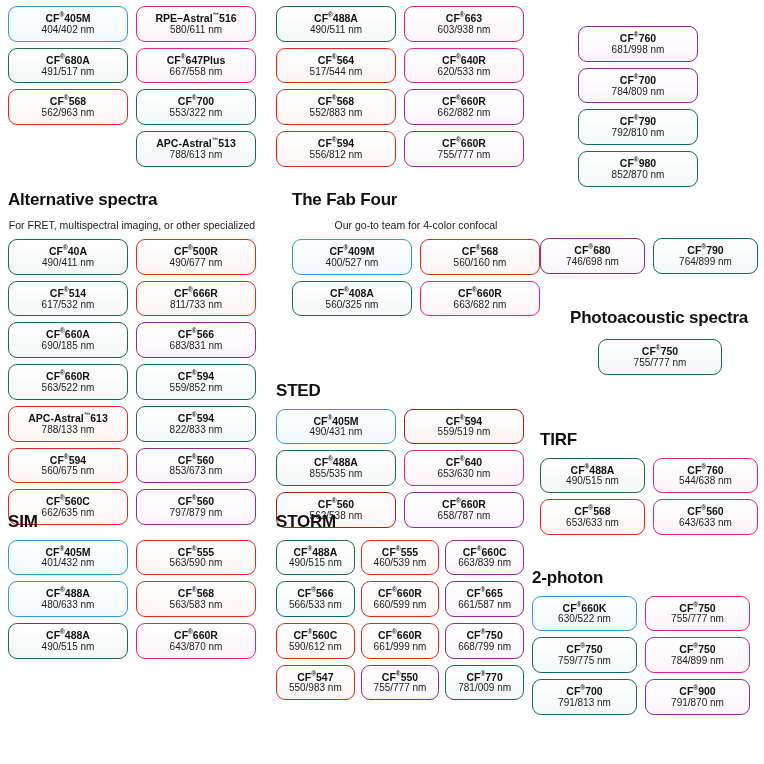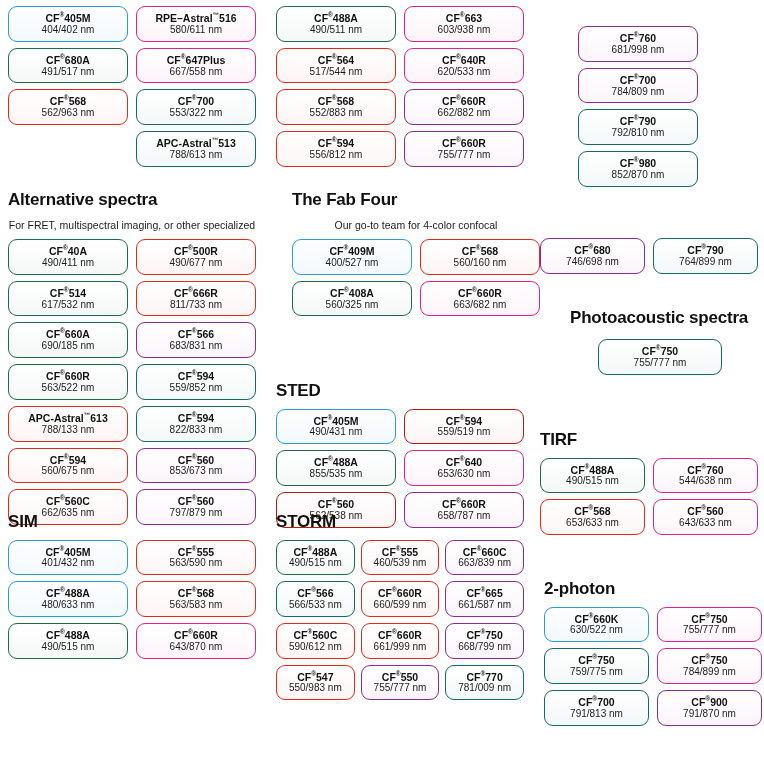--- a/index.html
+++ b/index.html
@@ -422,21 +422,21 @@
           <div class="nm">CF<sup>®</sup>568</div>
           <div class="sp">653/633 nm</div>
         </div>
         <div class="chip c-magenta">
           <div class="nm">CF<sup>®</sup>560</div>
           <div class="sp">643/633 nm</div>
         </div>
       </div>
   </div>
 
-  <div class="block" style="left:544px;top:568px;width:218px;margin-top:11px;">
+  <div class="block" style="left:532px;top:568px;width:218px;">
     <div class="sec-title">2-photon</div>
     <div class="chip-grid cols-2" style="margin-top:8px;">
         <div class="chip c-blue">
           <div class="nm">CF<sup>®</sup>660K</div>
           <div class="sp">630/522 nm</div>
         </div>
         <div class="chip c-magenta">
           <div class="nm">CF<sup>®</sup>750</div>
           <div class="sp">755/777 nm</div>
         </div>

